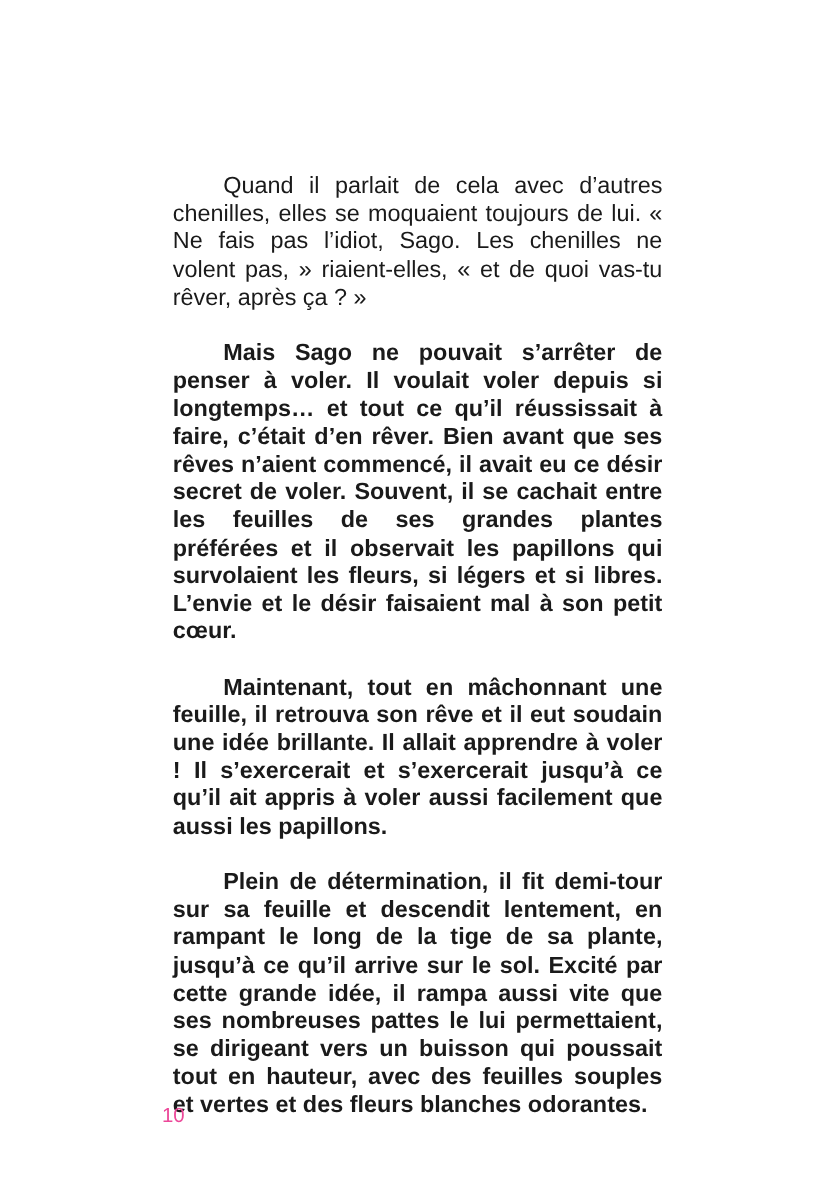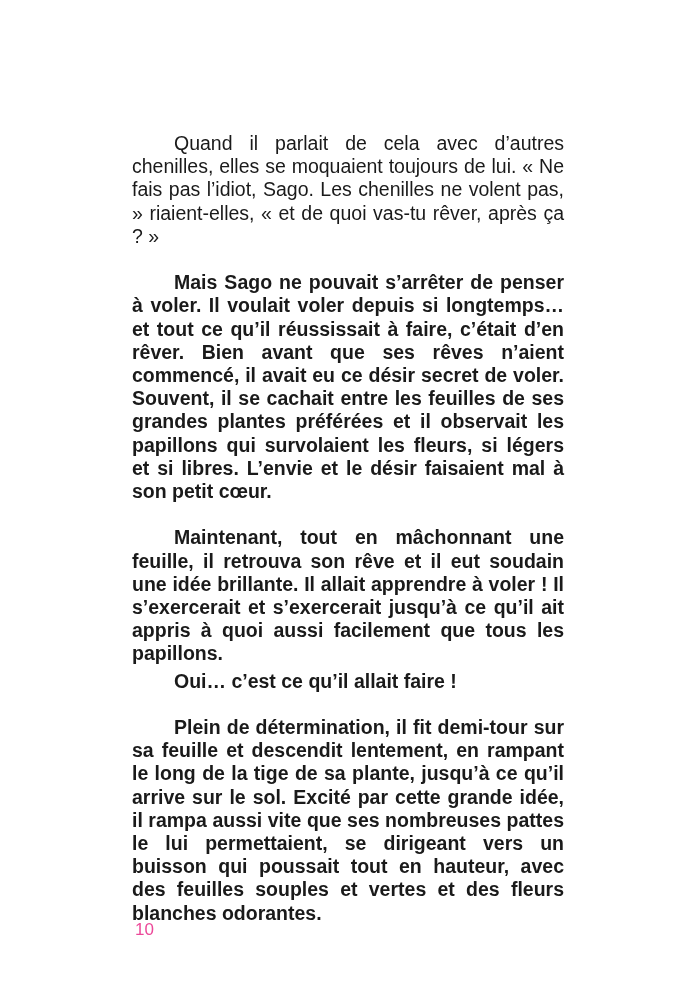--- a/index.html
+++ b/index.html
@@ -25,39 +25,38 @@
     .text-block {
       position: absolute;
       left: 128px;
       top: 128px;
       width: 440px;
       font-size: 19.5px;
       line-height: 23.2px;
       text-align: justify;
     }
     .para {
-      margin: 4px;
+      margin: 16px;
       text-indent: 42px;
     }
     .para + .para { margin-top: 23.2px; font-weight: bold; }
     .para.tight { margin-top: 0; }
     .page-number {
       position: absolute;
       left: 135px;
       top: 920px;
       font-size: 17px;
       line-height: 20px;
       color: #ec4899;
     }
   </style>
 </head>
 <body>
 
 <div class="page">
   <div class="text-block">
     <p class="para">Quand il parlait de cela avec d’autres chenilles, elles se moquaient toujours de lui. « Ne fais pas l’idiot, Sago. Les chenilles ne volent pas, » riaient-elles, « et de quoi vas-tu rêver, après ça ? »</p>
     <p class="para">Mais Sago ne pouvait s’arrêter de penser à voler. Il voulait voler depuis si longtemps… et tout ce qu’il réussissait à faire, c’était d’en rêver. Bien avant que ses rêves n’aient commencé, il avait eu ce désir secret de voler. Souvent, il se cachait entre les feuilles de ses grandes plantes préférées et il observait les papillons qui survolaient les fleurs, si légers et si libres. L’envie et le désir faisaient mal à son petit cœur.</p>
-    <p class="para">Maintenant, tout en mâchonnant une feuille, il retrouva son rêve et il eut soudain une idée brillante. Il allait apprendre à voler ! Il s’exercerait et s’exercerait jusqu’à ce qu’il ait appris à quoi aussi facilement que tous les papillons.</p>
-    <p class="para tight">Oui… c’est ce qu’il allait faire !</p>
+    <p class="para">Maintenant, tout en mâchonnant une feuille, il retrouva son rêve et il eut soudain une idée brillante. Il allait apprendre à voler ! Il s’exercerait et s’exercerait jusqu’à ce qu’il ait appris à voler aussi facilement que aussi les papillons.</p>
     <p class="para">Plein de détermination, il fit demi-tour sur sa feuille et descendit lentement, en rampant le long de la tige de sa plante, jusqu’à ce qu’il arrive sur le sol. Excité par cette grande idée, il rampa aussi vite que ses nombreuses pattes le lui permettaient, se dirigeant vers un buisson qui poussait tout en hauteur, avec des feuilles souples et vertes et des fleurs blanches odorantes.</p>
   </div>
   <div class="page-number">10</div>
 </div>
 
 </body></html>

